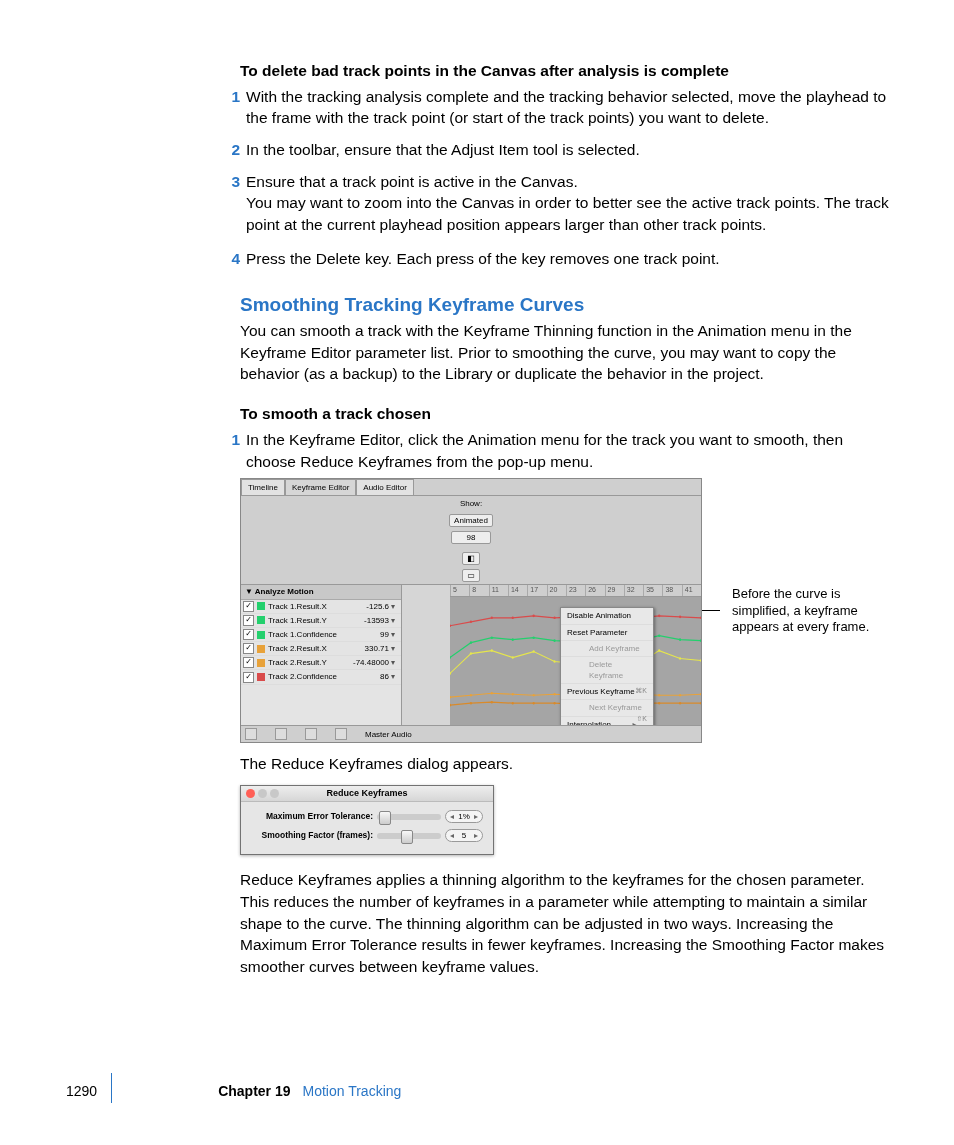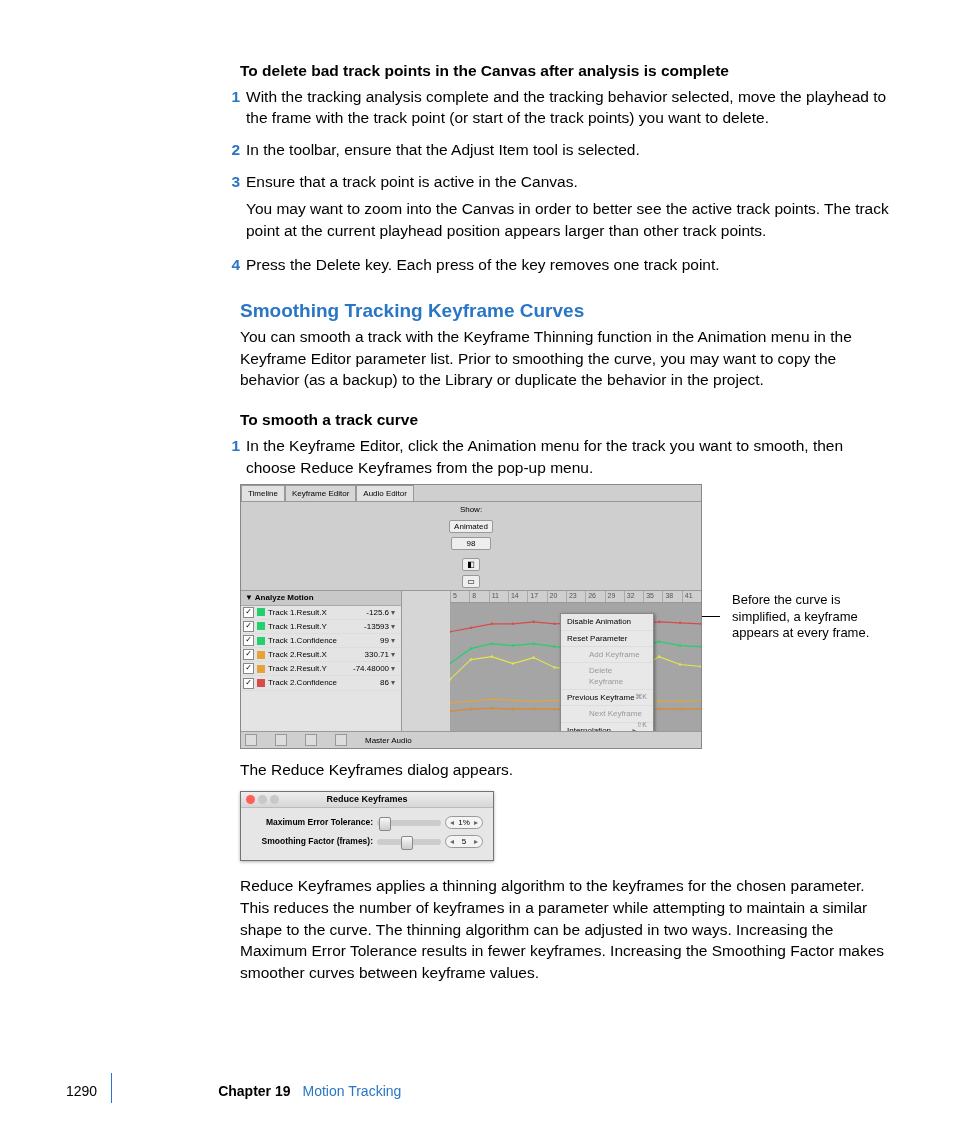--- a/index.html
+++ b/index.html
@@ -26,21 +26,21 @@
   }
   .step-num {
     width: 18px;
     flex: 0 0 18px;
     text-align: right;
     color: #2a76c6;
     font-weight: 700;
     padding-right: 6px;
   }
   .step-body { flex: 1; }
-  .follow { margin: 6px 0 6px 0; }
+  .follow { margin: 0 0 6px 0; }
   h2.section {
     font-size: 19px;
     font-weight: 600;
     color: #2a76c6;
     margin: 22px 0 2px 0;
   }
   .subhead { font-weight: 700; margin-top: 18px; }
   .fig-wrap { margin: 6px 0 10px 0; }
   .fig-row { display: flex; align-items: center; }
   .callout {
@@ -160,21 +160,21 @@
   </div>
 
   <div class="step-row" style="margin-top:6px;">
     <div class="step-num">4</div>
     <div class="step-body">Press the Delete key. Each press of the key removes one track point.</div>
   </div>
 
   <h2 class="section">Smoothing Tracking Keyframe Curves</h2>
   <div>You can smooth a track with the Keyframe Thinning function in the Animation menu in the Keyframe Editor parameter list. Prior to smoothing the curve, you may want to copy the behavior (as a backup) to the Library or duplicate the behavior in the project.</div>
 
-  <div class="subhead">To smooth a track curve</div>
+  <div class="subhead">To smooth a track chosen</div>
   <div class="step-row">
     <div class="step-num">1</div>
     <div class="step-body">In the Keyframe Editor, click the Animation menu for the track you want to smooth, then choose Reduce Keyframes from the pop-up menu.</div>
   </div>
 
   <div class="fig-wrap">
     <div class="fig-row">
       <div class="kf-editor">
         <div class="kf-tabs">
           <div class="kf-tab">Timeline</div>

